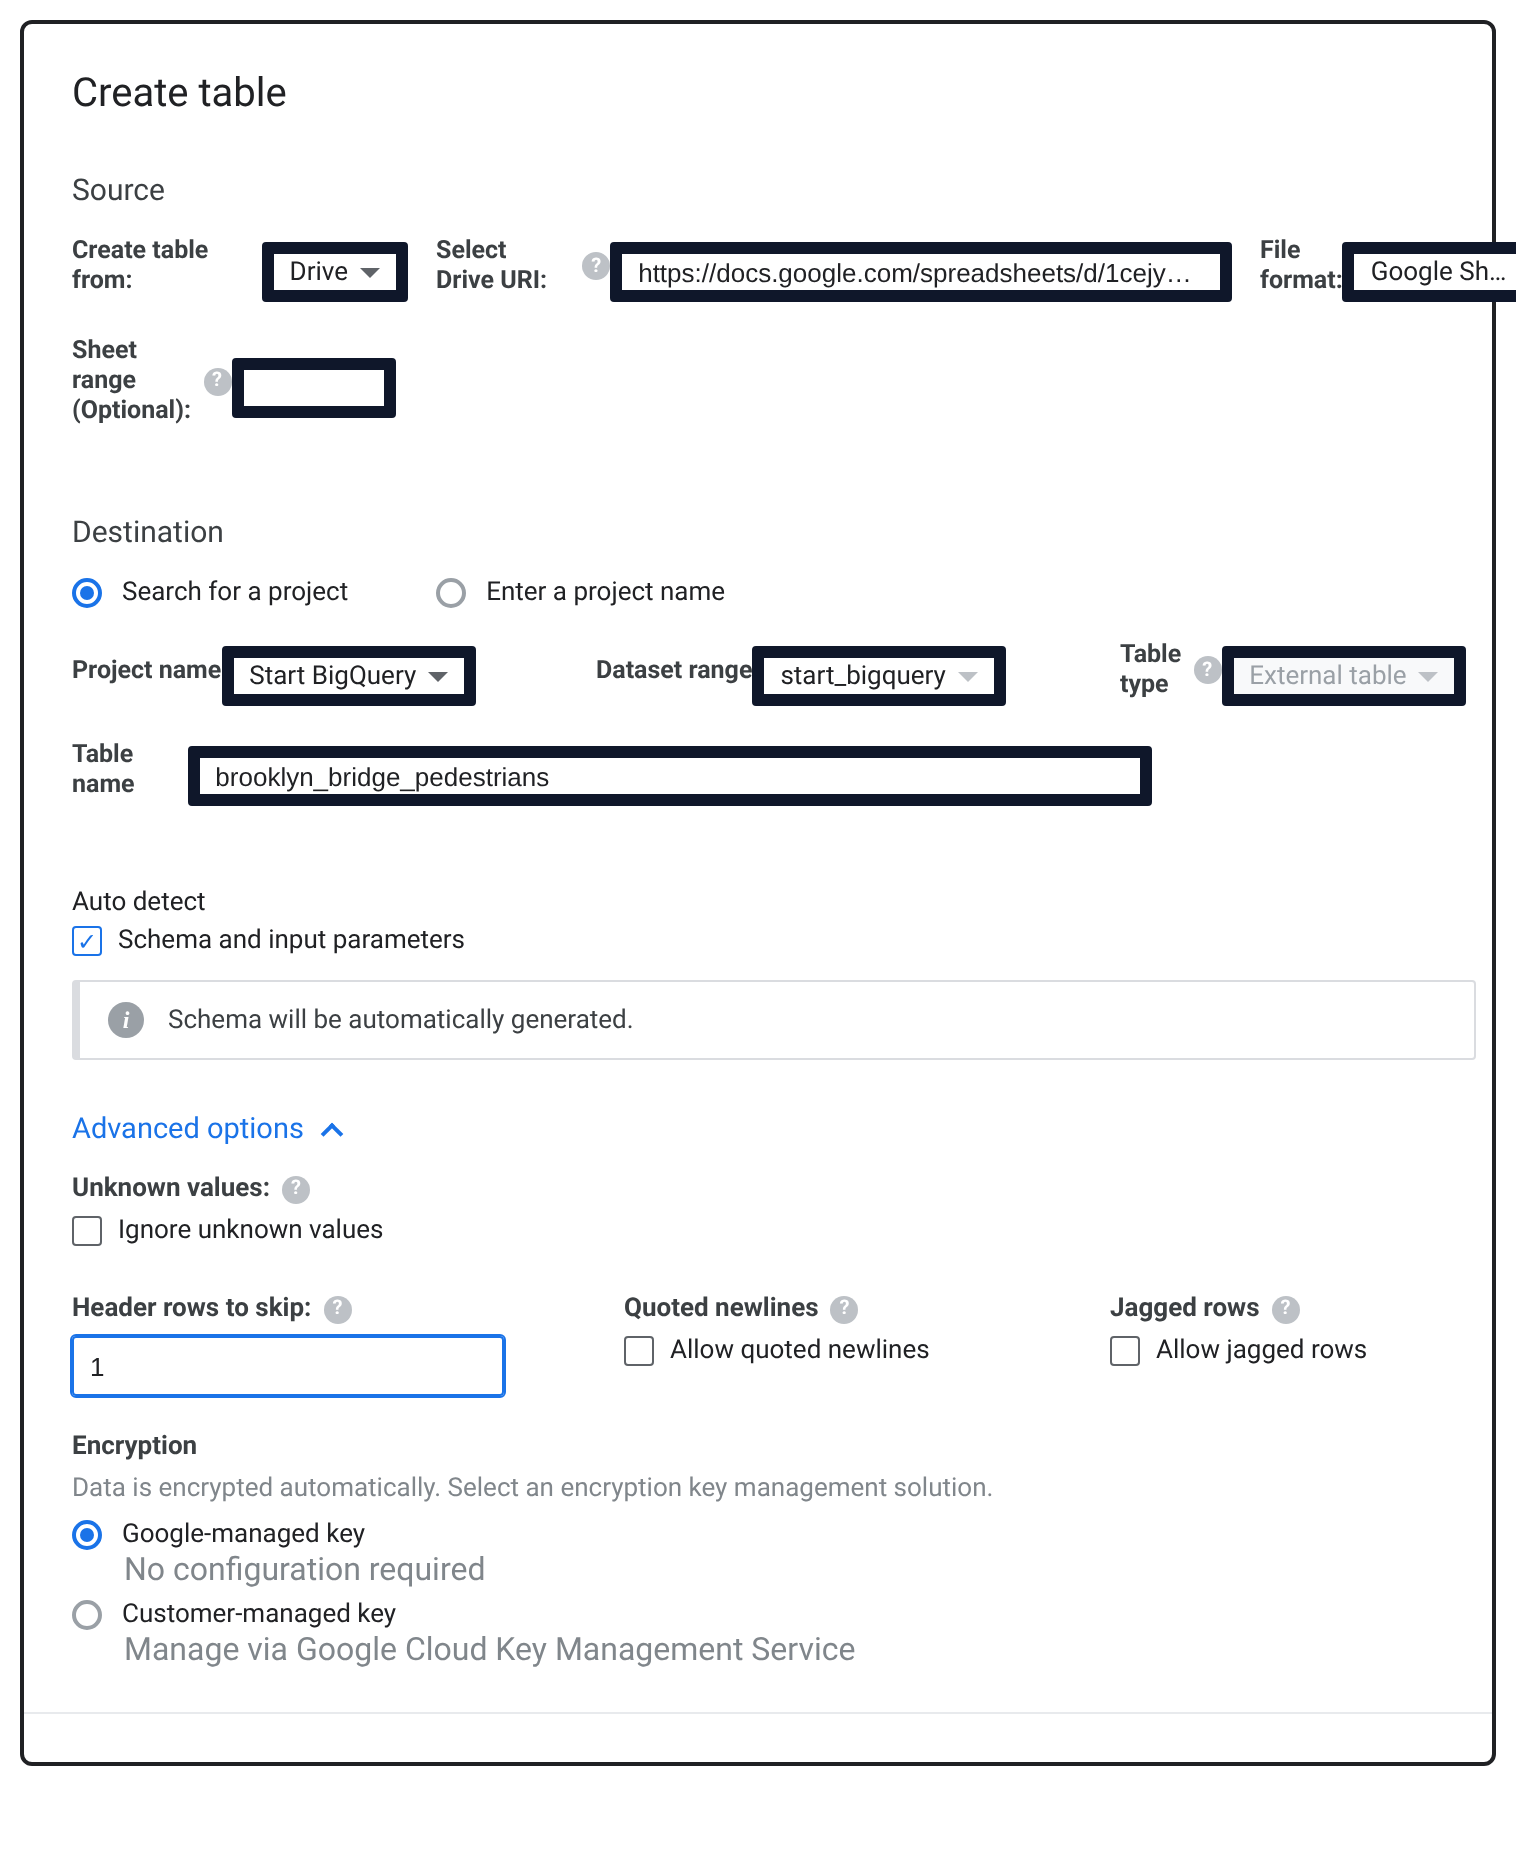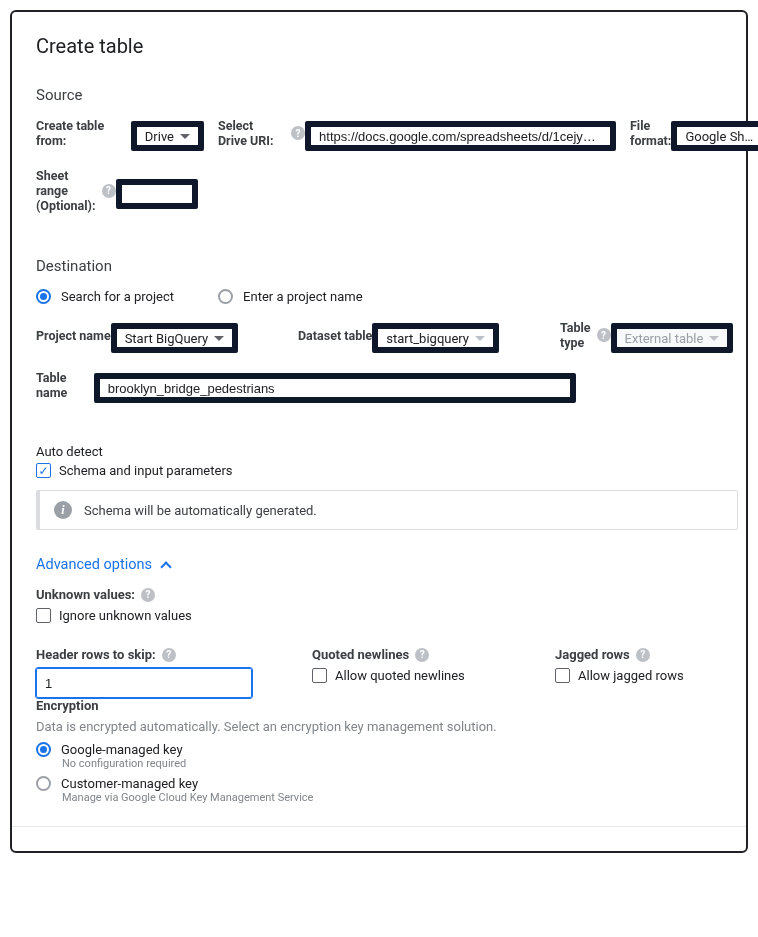--- a/index.html
+++ b/index.html
@@ -105,21 +105,21 @@
     display: flex; align-items: center; justify-content: center; font-family: Georgia, serif;
   }
   .expander {
     color: #1a73e8; font-size: 14.5px; display: flex; align-items: center; gap: 10px;
     cursor: pointer; margin-bottom: 14px;
   }
   .chev-up {
     width: 8px; height: 8px; border-left: 2px solid #1a73e8; border-top: 2px solid #1a73e8;
     transform: rotate(45deg); margin-top: 4px;
   }
-  .muted { color: #80868b; font-size: 11px; }
+  .muted { color: #80868b; font-size: 16px; }
   .muted-lg { color: #80868b; font-size: 13px; }
   .sublabel { font-size: 13px; font-weight: 700; color: #3c4043; margin: 10px 0 6px 0; display:flex; align-items:center; gap:6px;}
   .enc-opt { margin-bottom: 6px; }
   .enc-opt .sub { margin-left: 26px; }
   .footer {
     border-top: 1px solid #e8eaed;
     padding: 12px 16px;
     display: flex; gap: 12px; align-items: center;
   }
   .trunc { white-space: nowrap; overflow: hidden; text-overflow: ellipsis; }
@@ -190,21 +190,21 @@
 
       <div class="row">
         <div class="field" style="width:248px">
           <div class="label">Project name</div>
           <div class="select">
             <span class="trunc">Start BigQuery</span>
             <span class="caret"></span>
           </div>
         </div>
         <div class="field" style="width:248px">
-          <div class="label">Dataset table</div>
+          <div class="label">Dataset range</div>
           <div class="select">
             <span class="trunc">start_bigquery</span>
             <span class="caret light"></span>
           </div>
         </div>
         <div class="field" style="width:160px">
           <div class="label">
             <span>Table type</span>
             <span class="help-icon">?</span>
           </div>
@@ -275,21 +275,21 @@
             <span>Jagged rows</span>
             <span class="help-icon">?</span>
           </div>
           <div class="checkbox">
             <span class="check-box"></span>
             <span>Allow jagged rows</span>
           </div>
         </div>
       </div>
 
-      <div class="sublabel" style="margin-top:0">Encryption</div>
+      <div class="sublabel" style="margin-top:18px">Encryption</div>
       <div class="muted-lg" style="margin-bottom:8px">Data is encrypted automatically. Select an encryption key management solution.</div>
 
       <div class="enc-opt">
         <div class="radio checked">
           <span class="radio-outline">
               <span class="radio-dot"></span>
             </span>
           <span style="font-size:13px">Google-managed key</span>
         </div>
         <div class="muted sub">No configuration required</div>

